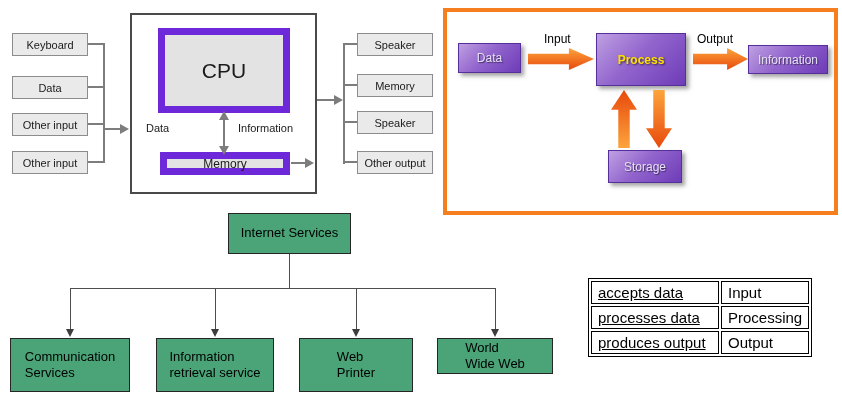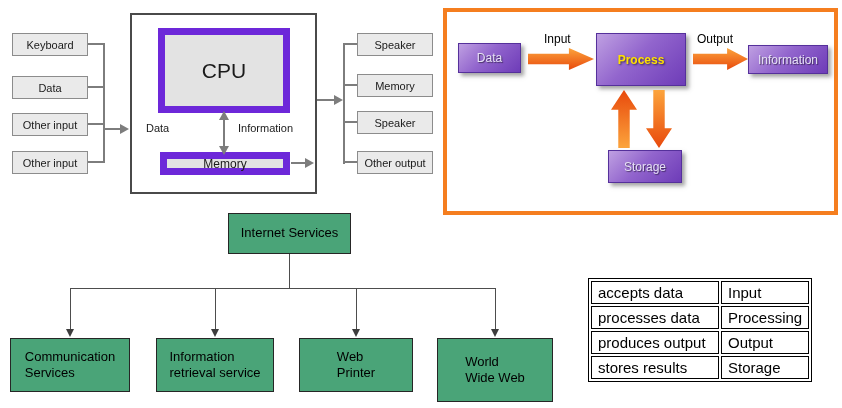--- a/index.html
+++ b/index.html
@@ -42,21 +42,21 @@
   .tri-tree { position:absolute; width:0; height:0; border-left:4px solid transparent;
               border-right:4px solid transparent; border-top:8px solid #3d3d3d; }
   .green-box { position:absolute; background:#4aa478; border:1px solid #262626;
                display:flex; align-items:center; justify-content:center; text-align:left;
                font-size:13px; color:#000; white-space:pre-line; line-height:1.25; }
 
   
   .info-table { position:absolute; left:588px; top:278px; border-collapse:separate;
                 border-spacing:2px; border:1px solid #000; background:#fff; }
   .info-table td { border:1px solid #000; padding:2px 6px; font-size:15px; color:#000; background:#fff; }
-  .info-table td.c1 { width:128px; }
+  .info-table td.c1 { width:128px;text-decoration:underline; }
   .info-table td.c2 { width:88px; }
 </style>
 </head>
 <body>
 
 <div class="canvas">
 
   <div>
     <div class="io-box" style="left:12px;top:33px">Keyboard</div>
     <div class="io-box" style="left:12px;top:76px">Data</div>
@@ -128,38 +128,34 @@
     <div class="tri-tree" style="left:211px;top:329px"></div>
     <div class="tri-tree" style="left:352px;top:329px"></div>
     <div class="tri-tree" style="left:491px;top:329px"></div>
 
     <div class="green-box" style="left:10px;top:338px;width:120px;height:54px">Communication
 Services</div>
     <div class="green-box" style="left:156px;top:338px;width:118px;height:54px">Information
 retrieval service</div>
     <div class="green-box" style="left:299px;top:338px;width:114px;height:54px">Web
 Printer</div>
-    <div class="green-box" style="left:437px;top:338px;width:116px;height:64px">World
+    <div class="green-box" style="left:437px;top:338px;width:116px;height:36px">World
 Wide Web</div>
   </div>
 
   <table class="info-table">
     <tbody>
       <tr>
         <td class="c1">accepts data</td>
         <td class="c2">Input</td>
       </tr>
       <tr>
         <td class="c1">processes data</td>
         <td class="c2">Processing</td>
       </tr>
       <tr>
         <td class="c1">produces output</td>
         <td class="c2">Output</td>
       </tr>
-      <tr>
-        <td class="c1">stores results</td>
-        <td class="c2">Storage</td>
-      </tr>
     </tbody>
   </table>
 
 </div>
 
 </body></html>

